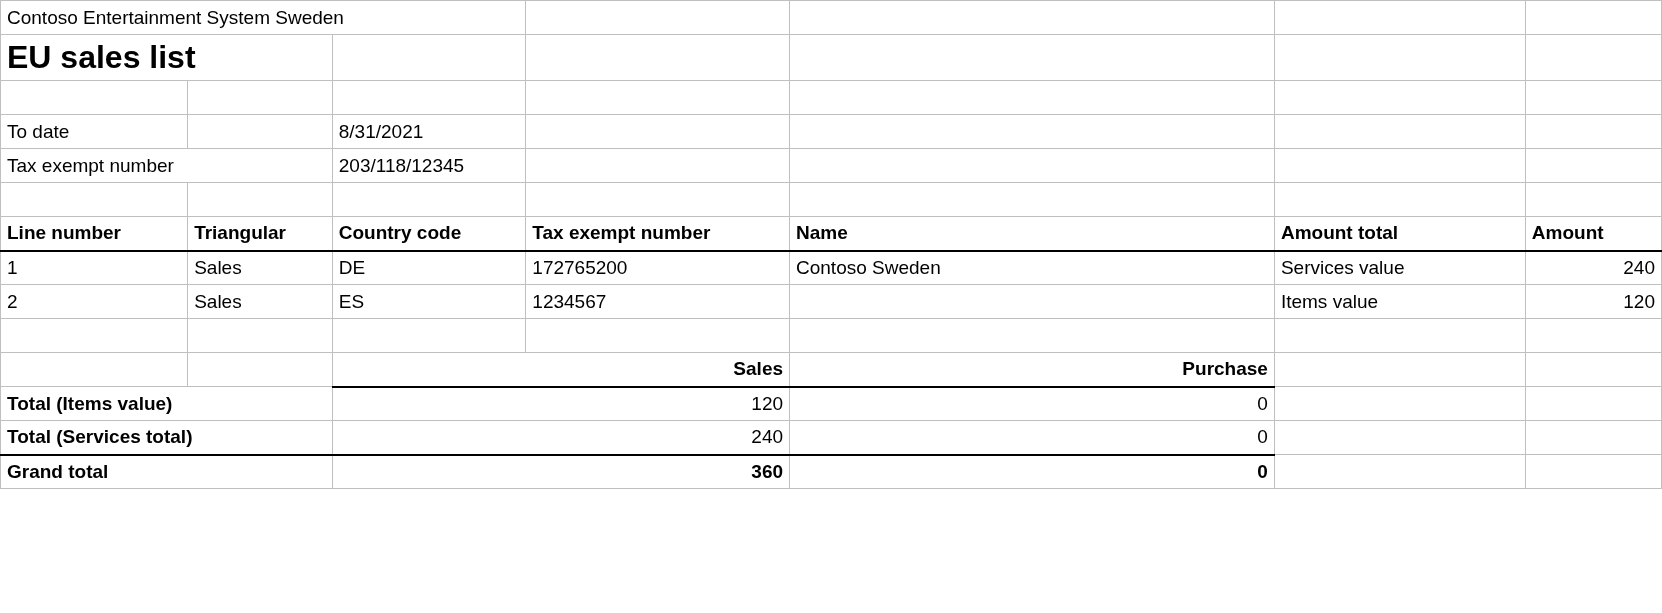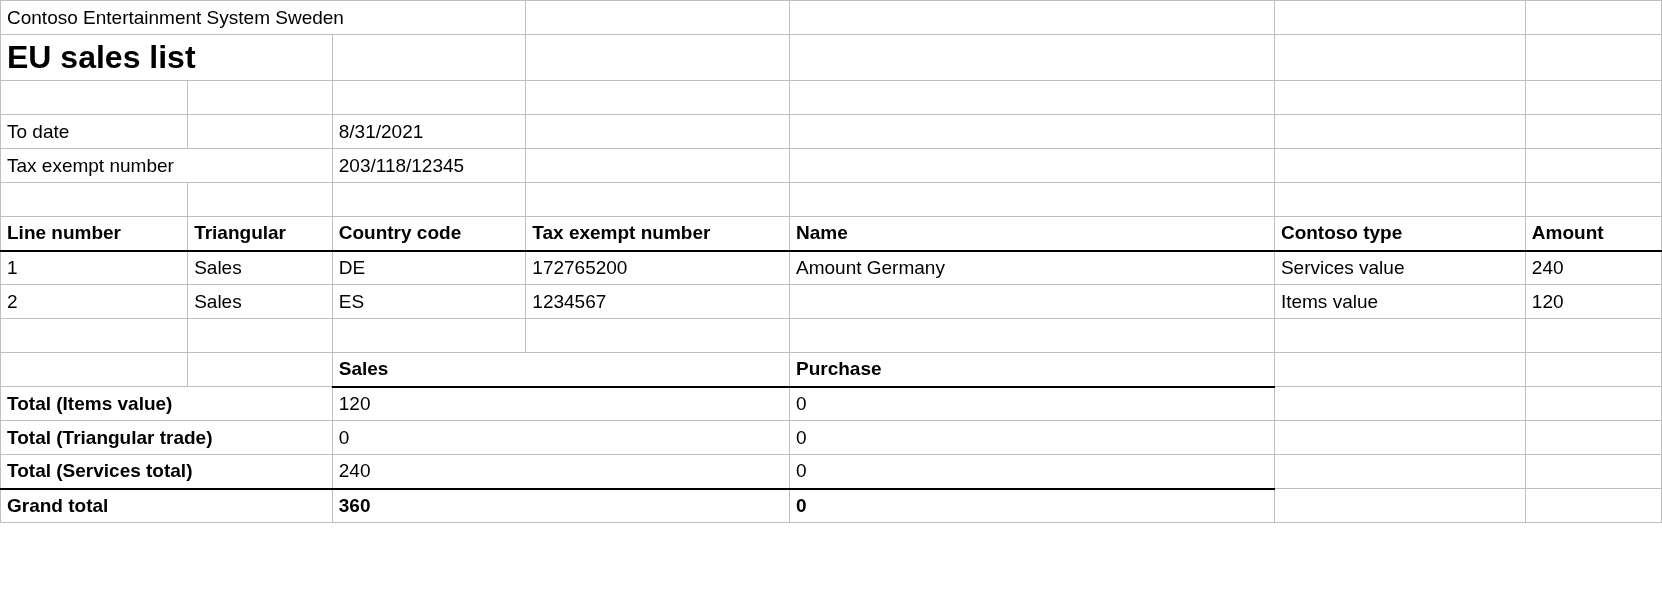--- a/index.html
+++ b/index.html
@@ -21,21 +21,21 @@
       height: 34px;
       vertical-align: middle;
       overflow: hidden;
       white-space: nowrap;
     }
     .title {
       font-size: 32px;
       font-weight: 700;
     }
     .bold { font-weight: 700; }
-    .right { }
+    .right { text-align: right; }
     .th-border { border-bottom: 2px solid #000; }
     .tot-border-top { border-top: 2px solid #000; }
     
     col.c1 { width: 176px; }
     col.c2 { width: 136px; }
     col.c3 { width: 182px; }
     col.c4 { width: 248px; }
     col.c5 { width: 456px; }
     col.c6 { width: 236px; }
     col.c7 { width: 128px; }
@@ -111,30 +111,30 @@
         <td></td>
         <td></td>
   </tr>
 
   <tr>
     <td class="bold th-border">Line number</td>
     <td class="bold th-border">Triangular</td>
     <td class="bold th-border">Country code</td>
     <td class="bold th-border">Tax exempt number</td>
     <td class="bold th-border">Name</td>
-    <td class="bold th-border">Contoso type</td>
+    <td class="bold th-border">Amount total</td>
     <td class="bold th-border">Amount</td>
   </tr>
 
   <tr>
     <td>1</td>
     <td>Sales</td>
     <td>DE</td>
     <td>172765200</td>
-    <td>Amount Germany</td>
+    <td>Contoso Sweden</td>
     <td>Services value</td>
     <td class="right">240</td>
   </tr>
 
   <tr>
     <td>2</td>
     <td>Sales</td>
     <td>ES</td>
     <td>1234567</td>
     <td></td>
@@ -162,27 +162,20 @@
   </tr>
 
   <tr>
     <td colspan="2" class="bold">Total (Items value)</td>
     <td colspan="2" class="right">120</td>
     <td class="right">0</td>
     <td></td>
     <td></td>
   </tr>
 
-  <tr>
-    <td colspan="2" class="bold">Total (Triangular trade)</td>
-    <td colspan="2" class="right">0</td>
-    <td class="right">0</td>
-    <td></td>
-    <td></td>
-  </tr>
 
   <tr>
     <td colspan="2" class="bold">Total (Services total)</td>
     <td colspan="2" class="right">240</td>
     <td class="right">0</td>
     <td></td>
     <td></td>
   </tr>
 
   <tr>

